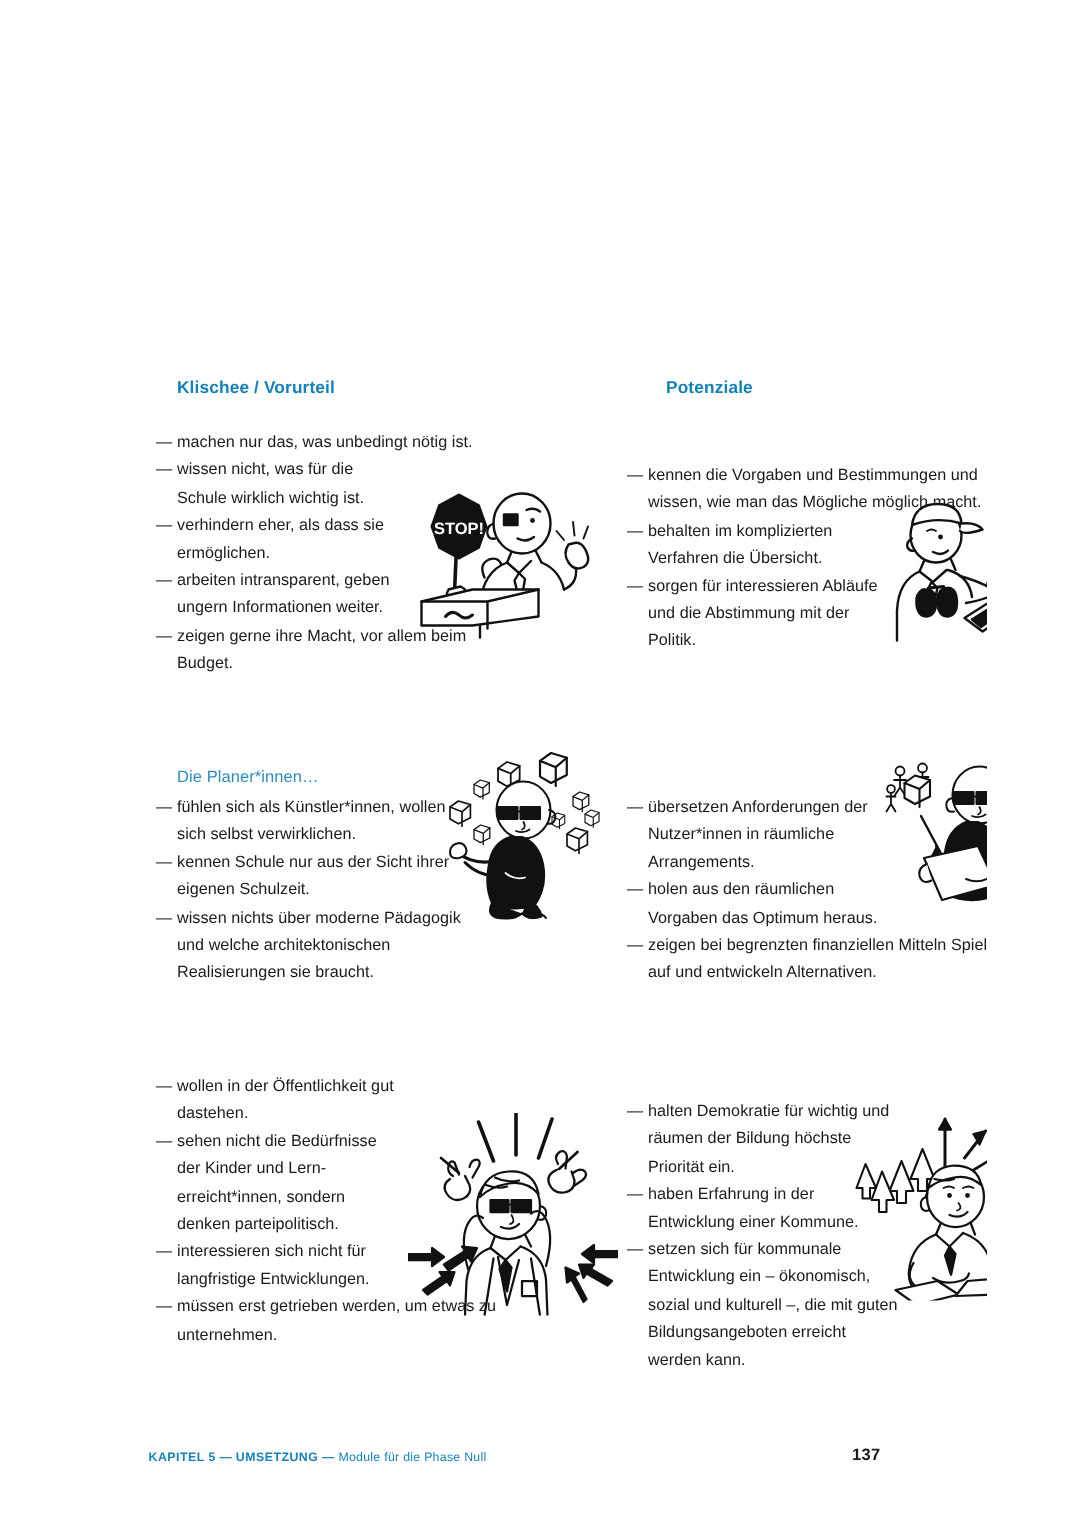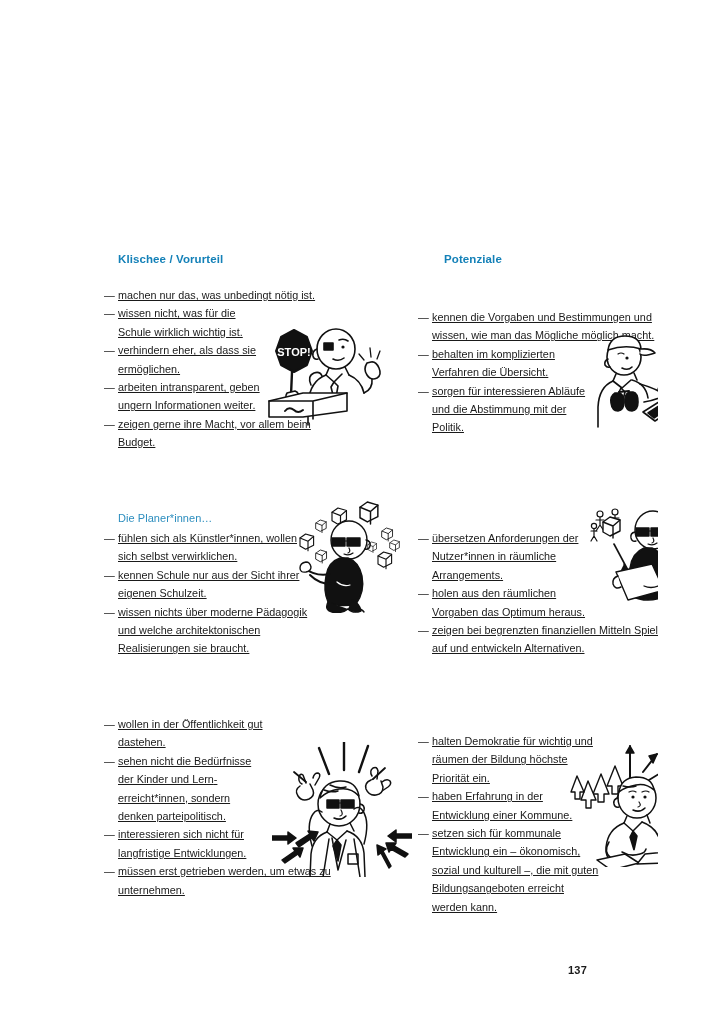--- a/index.html
+++ b/index.html
@@ -64,21 +64,20 @@
     position: absolute;
     left: 0;
     top: 0;
     width: 11px;
     color: #1a1a1a;
     font-size: 10.8px;
     line-height: 18.4px;
   }
   ul.items li .txt {
     display: block;
-    text-decoration: underline;
   }
 
   
   .illus {
     position: absolute;
   }
   .illus svg { display: block; }
 
   
   .footer {
@@ -150,21 +149,21 @@
           <span class="dash">—</span>
           <span class="txt">behalten im komplizierten Verfahren die Übersicht.</span>
         </li>
       <li style="width:160px;">
           <span class="dash">—</span>
           <span class="txt">sorgen für interessieren Abläufe und die Abstimmung mit der Politik.</span>
         </li>
     </ul>
   </div>
 
-  <div class="illus" style="left:267px; top:323px;">
+  <div class="illus" style="left:279px; top:323px;">
     <svg width="120" height="105" viewBox="0 0 120 105" fill="none" stroke="#111" stroke-width="1.6" stroke-linejoin="round" stroke-linecap="round">
 
       <polygon points="14,14 27,7 40,14 45,28 40,42 27,49 14,42 9,28" fill="#111" stroke="#111" stroke-width="2"></polygon>
       <text x="27" y="33" font-family="Liberation Sans, sans-serif" font-size="11" font-weight="bold" fill="#fff" text-anchor="middle" stroke="none">STOP!</text>
 
       <path d="M25 49 L24 72" stroke-width="2.4"></path>
 
       <ellipse cx="69" cy="26" rx="19" ry="20" fill="#fff"></ellipse>
 
       <path d="M50 26 q-5 2 -4 7 q1 4 5 3"></path>
@@ -534,15 +533,22 @@
       <path d="M42 100 q-6 10 2 16 q6 4 12 -2"></path>
       <path d="M93 100 q7 10 0 17 q-6 4 -12 -2"></path>
 
       <path d="M55 110 q8 5 18 2 q5 -1 6 -5" fill="#fff"></path>
 
       <path d="M30 118 l28 -6 l14 9 l-28 7 z" fill="#fff"></path>
       <path d="M78 112 l34 -3 l-12 12 l-30 1 z" fill="#fff"></path>
     </svg>
   </div>
 
+  <div class="footer">
+    <span class="chapter">KAPITEL 5</span>
+    <span class="sep">—</span>
+    <span class="chapter">UMSETZUNG</span>
+    <span class="sep">—</span>
+    <span class="sub">Module für die Phase Null</span>
+  </div>
   <div class="page-number">137</div>
 
 </div>
 
 </body></html>

